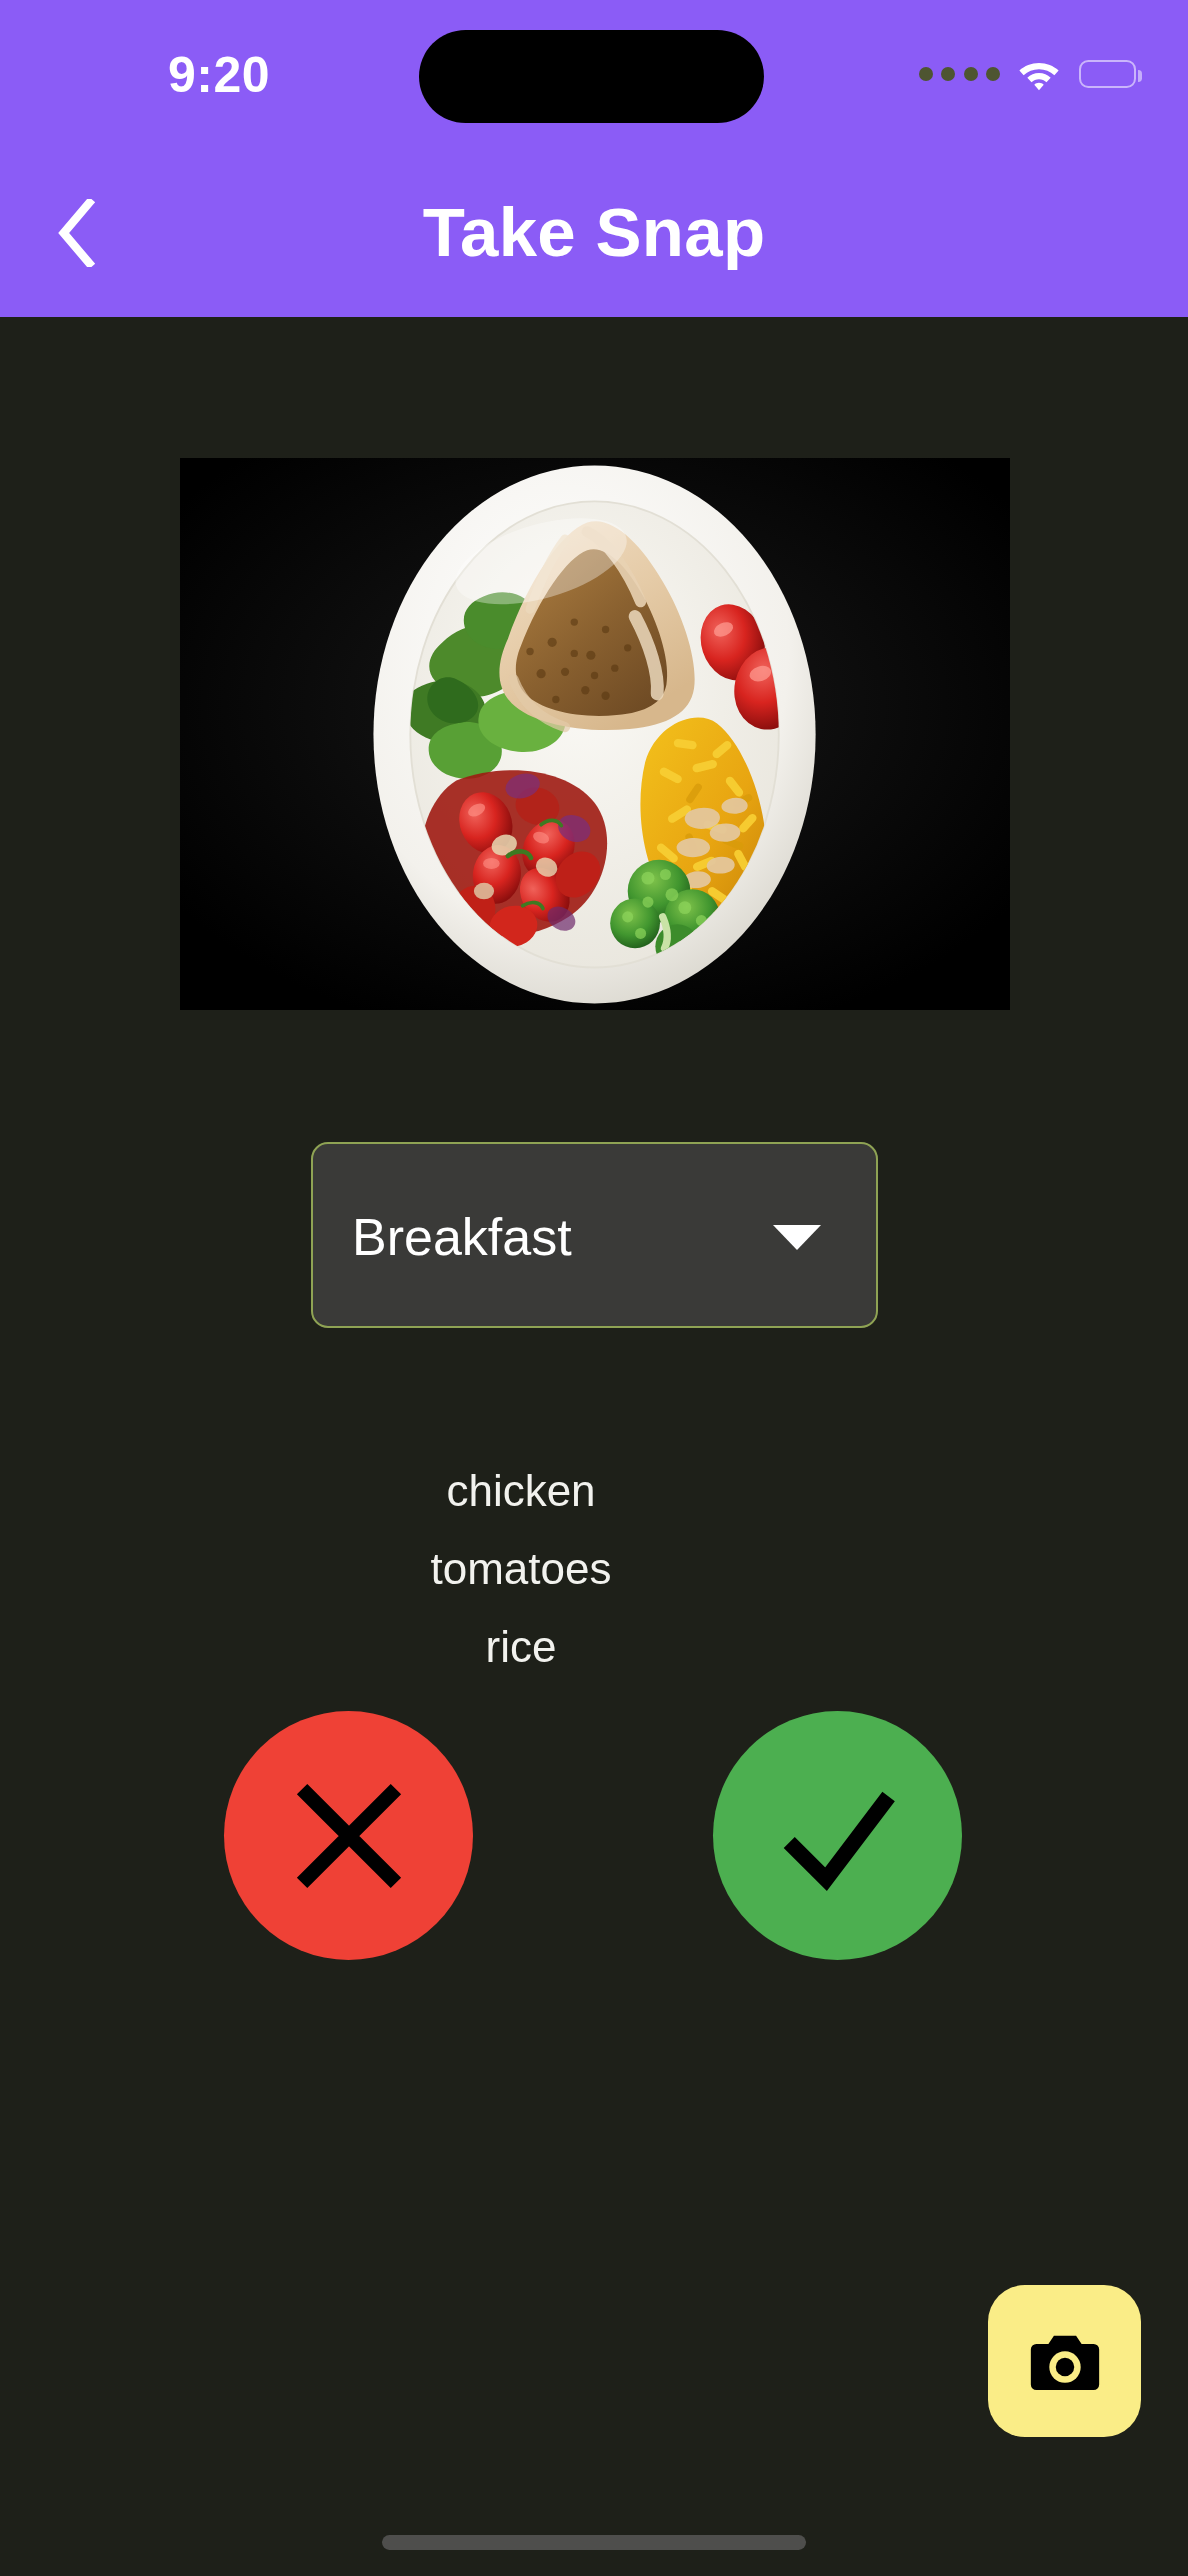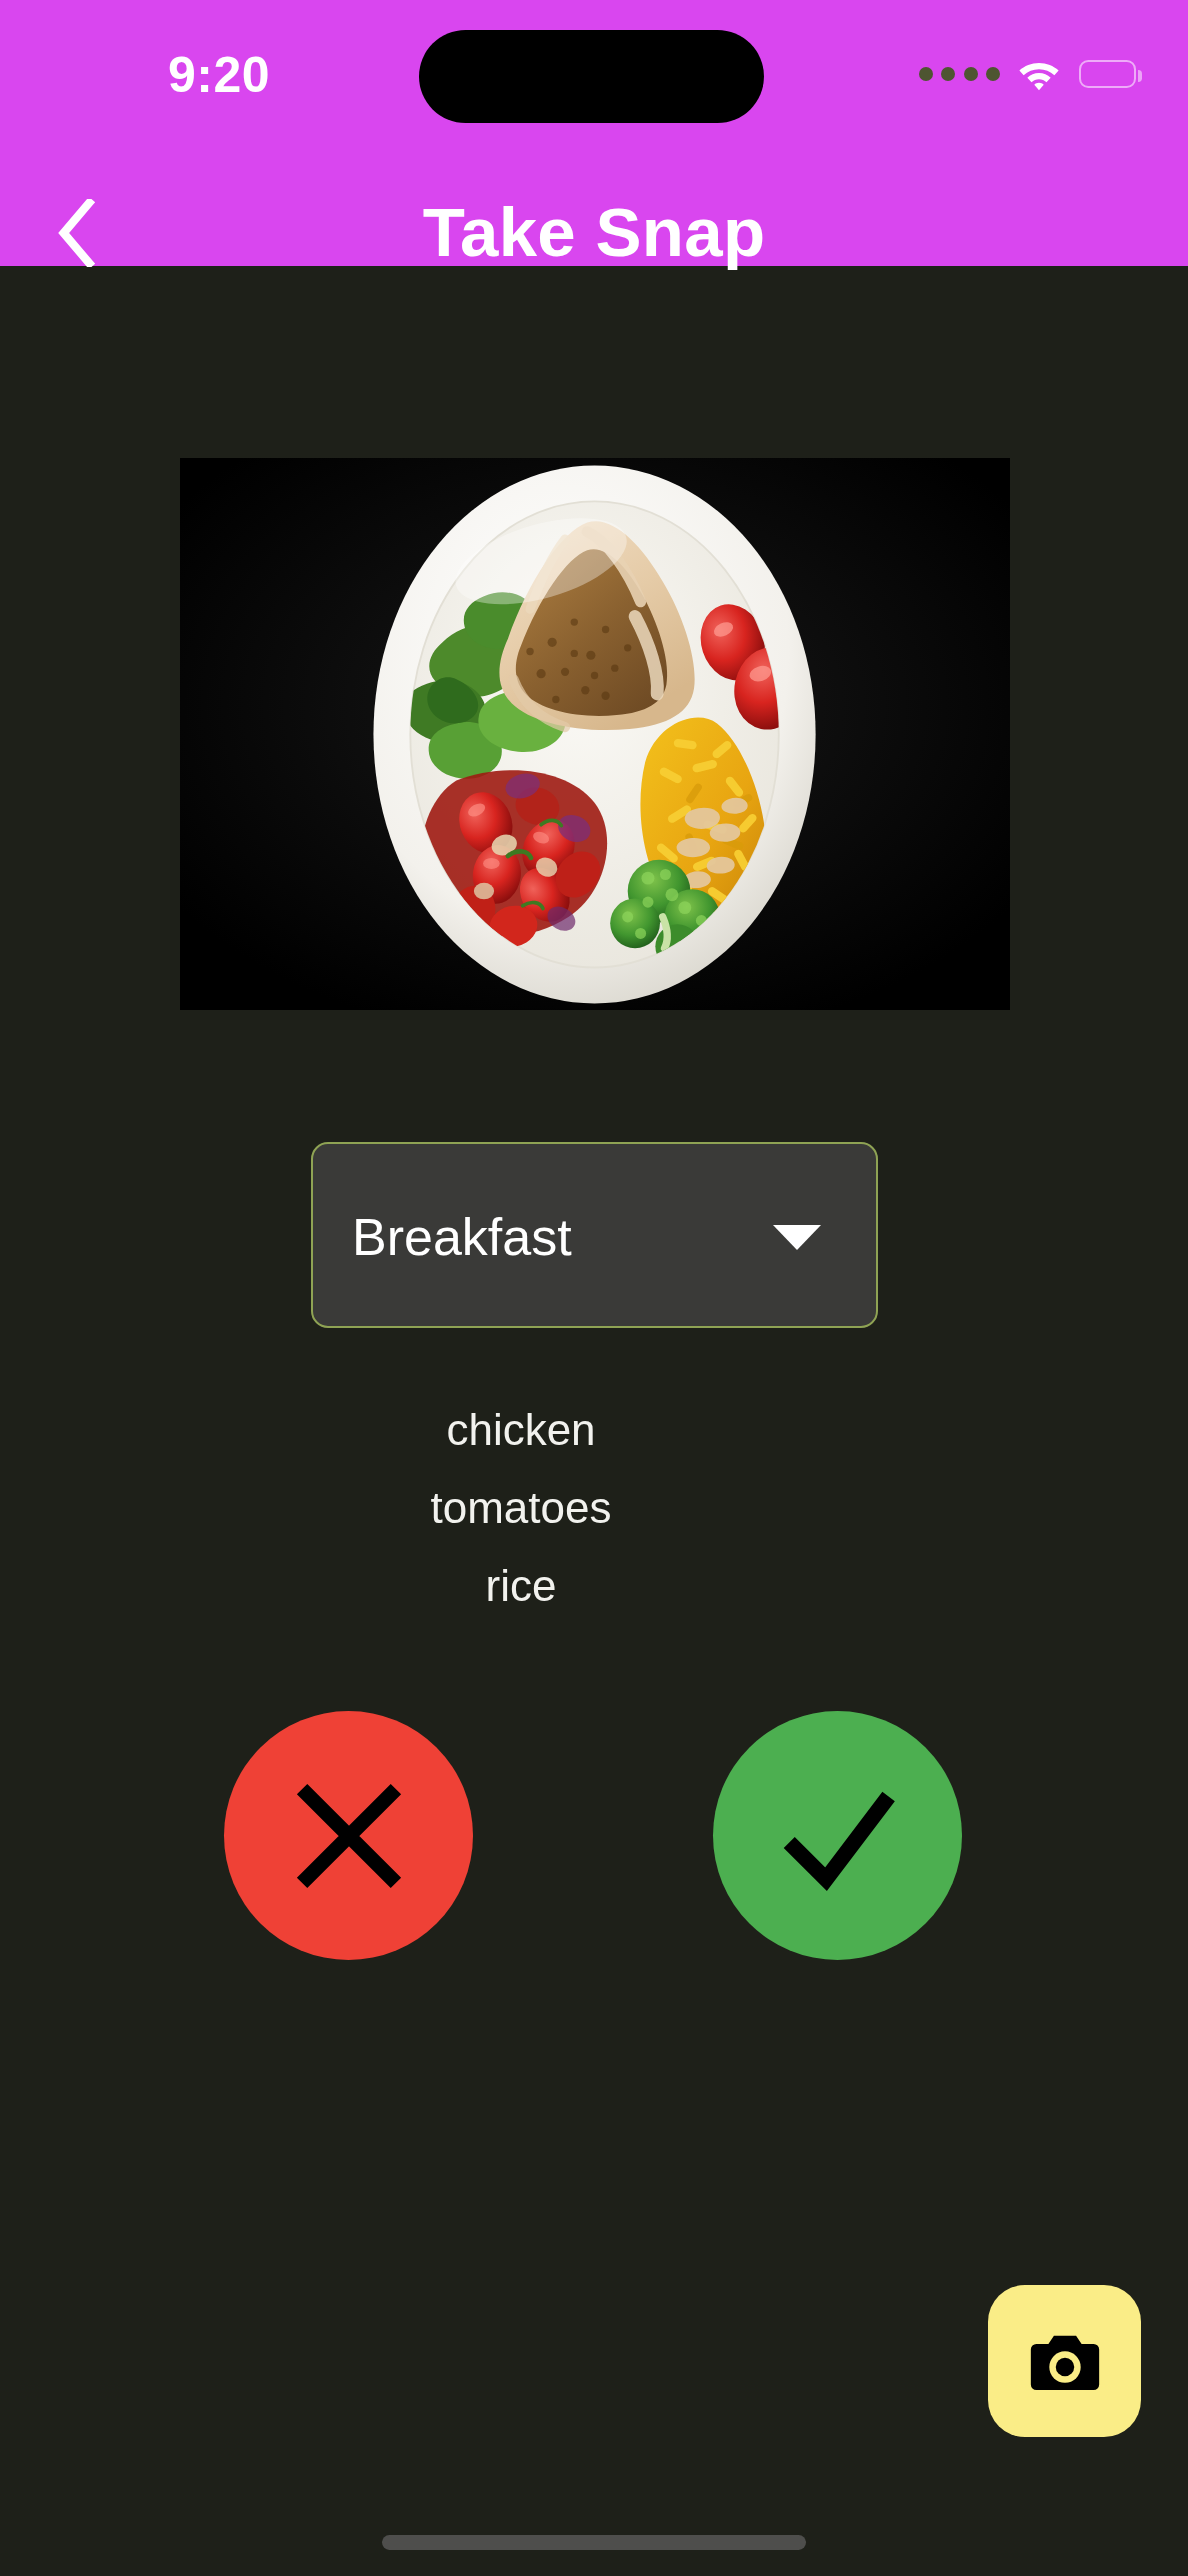--- a/index.html
+++ b/index.html
@@ -11,22 +11,22 @@
   }
   #screen {
     position:relative;
     width:1188px; height:2576px;
     background:#1E2019;
   }
 
   
   .appbar {
     position:absolute; left:0; top:0;
-    width:1188px; height:266px;
-    background:#d946ef;
+    width:1188px; height:317px;
+    background:#8b5cf6;
   }
   .statusbar {
     position:absolute; left:0; top:0;
     width:1188px; height:147px;
   }
   .status-time {
     position:absolute; left:168px; top:46px;
     width:175px;
     font-size:50px; font-weight:600; color:#FFFFFF;
     letter-spacing:0.5px;
@@ -118,21 +118,21 @@
   }
   .caret-tri {
     width:0; height:0;
     border-left:24px solid transparent;
     border-right:24px solid transparent;
     border-top:25px solid #FFFFFF;
   }
 
   
   .items {
-    position:absolute; left:0; top:1391px;
+    position:absolute; left:0; top:1452px;
     width:1012px;
     display:flex; flex-direction:column; align-items:center;padding-left:30px;
   }
   .item-line {
     width:100%;
     text-align:center;
     font-size:44px; color:#F2F2EE;
     line-height:77px;
     margin-bottom:0.9px;
   }

